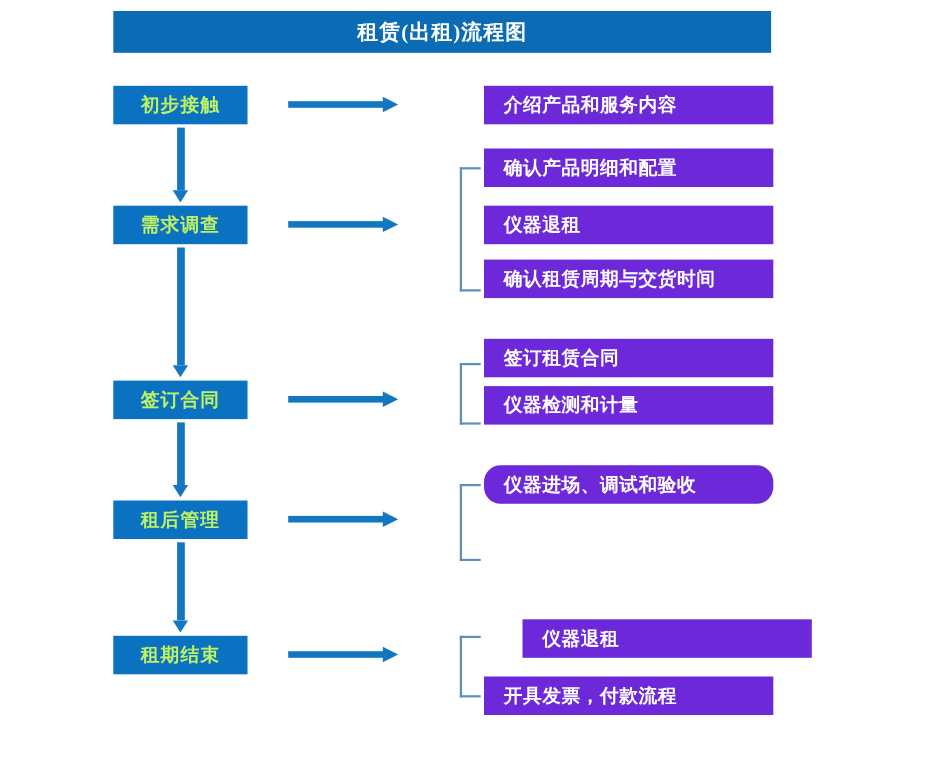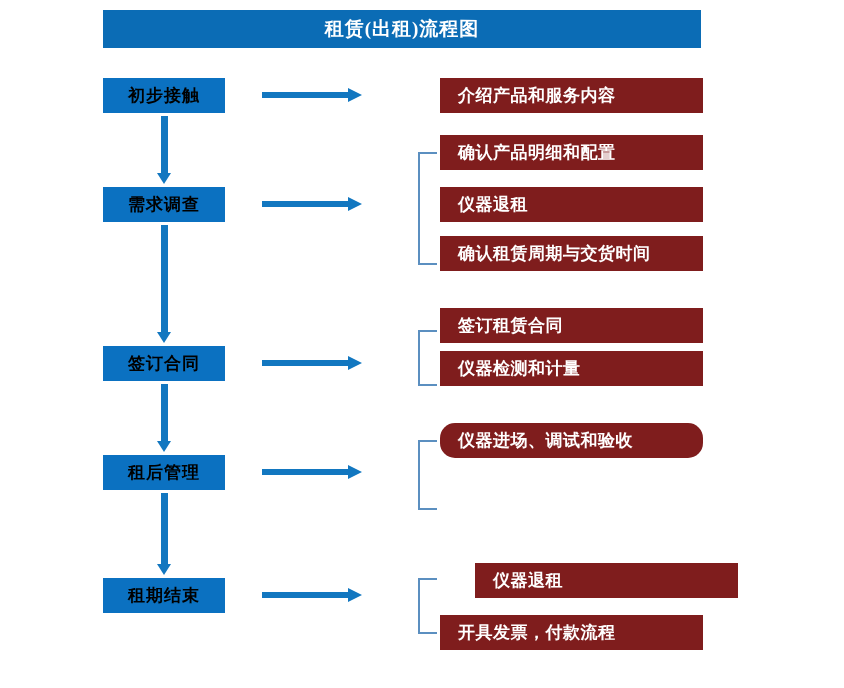--- a/index.html
+++ b/index.html
@@ -38,36 +38,36 @@
     text-align: right;
   }
 
   
   .stage-box {
     position: absolute;
     left: 103px;
     width: 122px;
     height: 35px;
     background: #0b71c1;
-    color: #000000;
+    color: #bef264;
     font-size: 17px;
     font-weight: bold;
     display: flex;
     align-items: center;
     justify-content: center;
     letter-spacing: 1px;
   }
 
   
   .detail-box {
     position: absolute;
     left: 440px;
     width: 263px;
     height: 35px;
-    background: #7f1d1d;
+    background: #6d28d9;
     color: #ffffff;
     font-size: 17px;
     font-weight: bold;
     display: flex;
     align-items: center;
     padding-left: 18px;
     box-sizing: border-box;
     letter-spacing: 0.5px;
     white-space: nowrap;
   }

